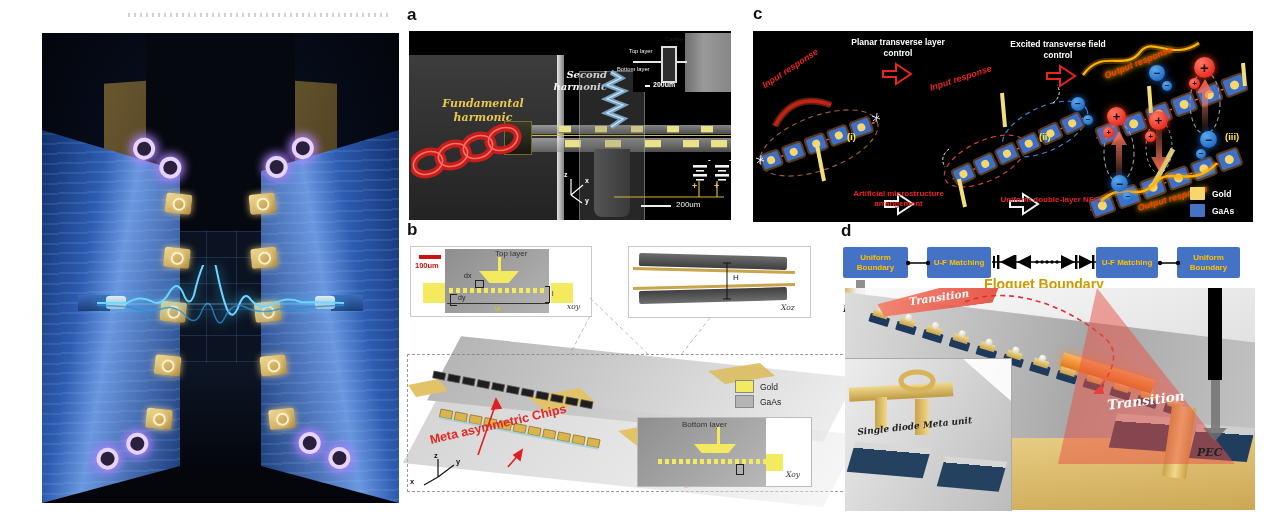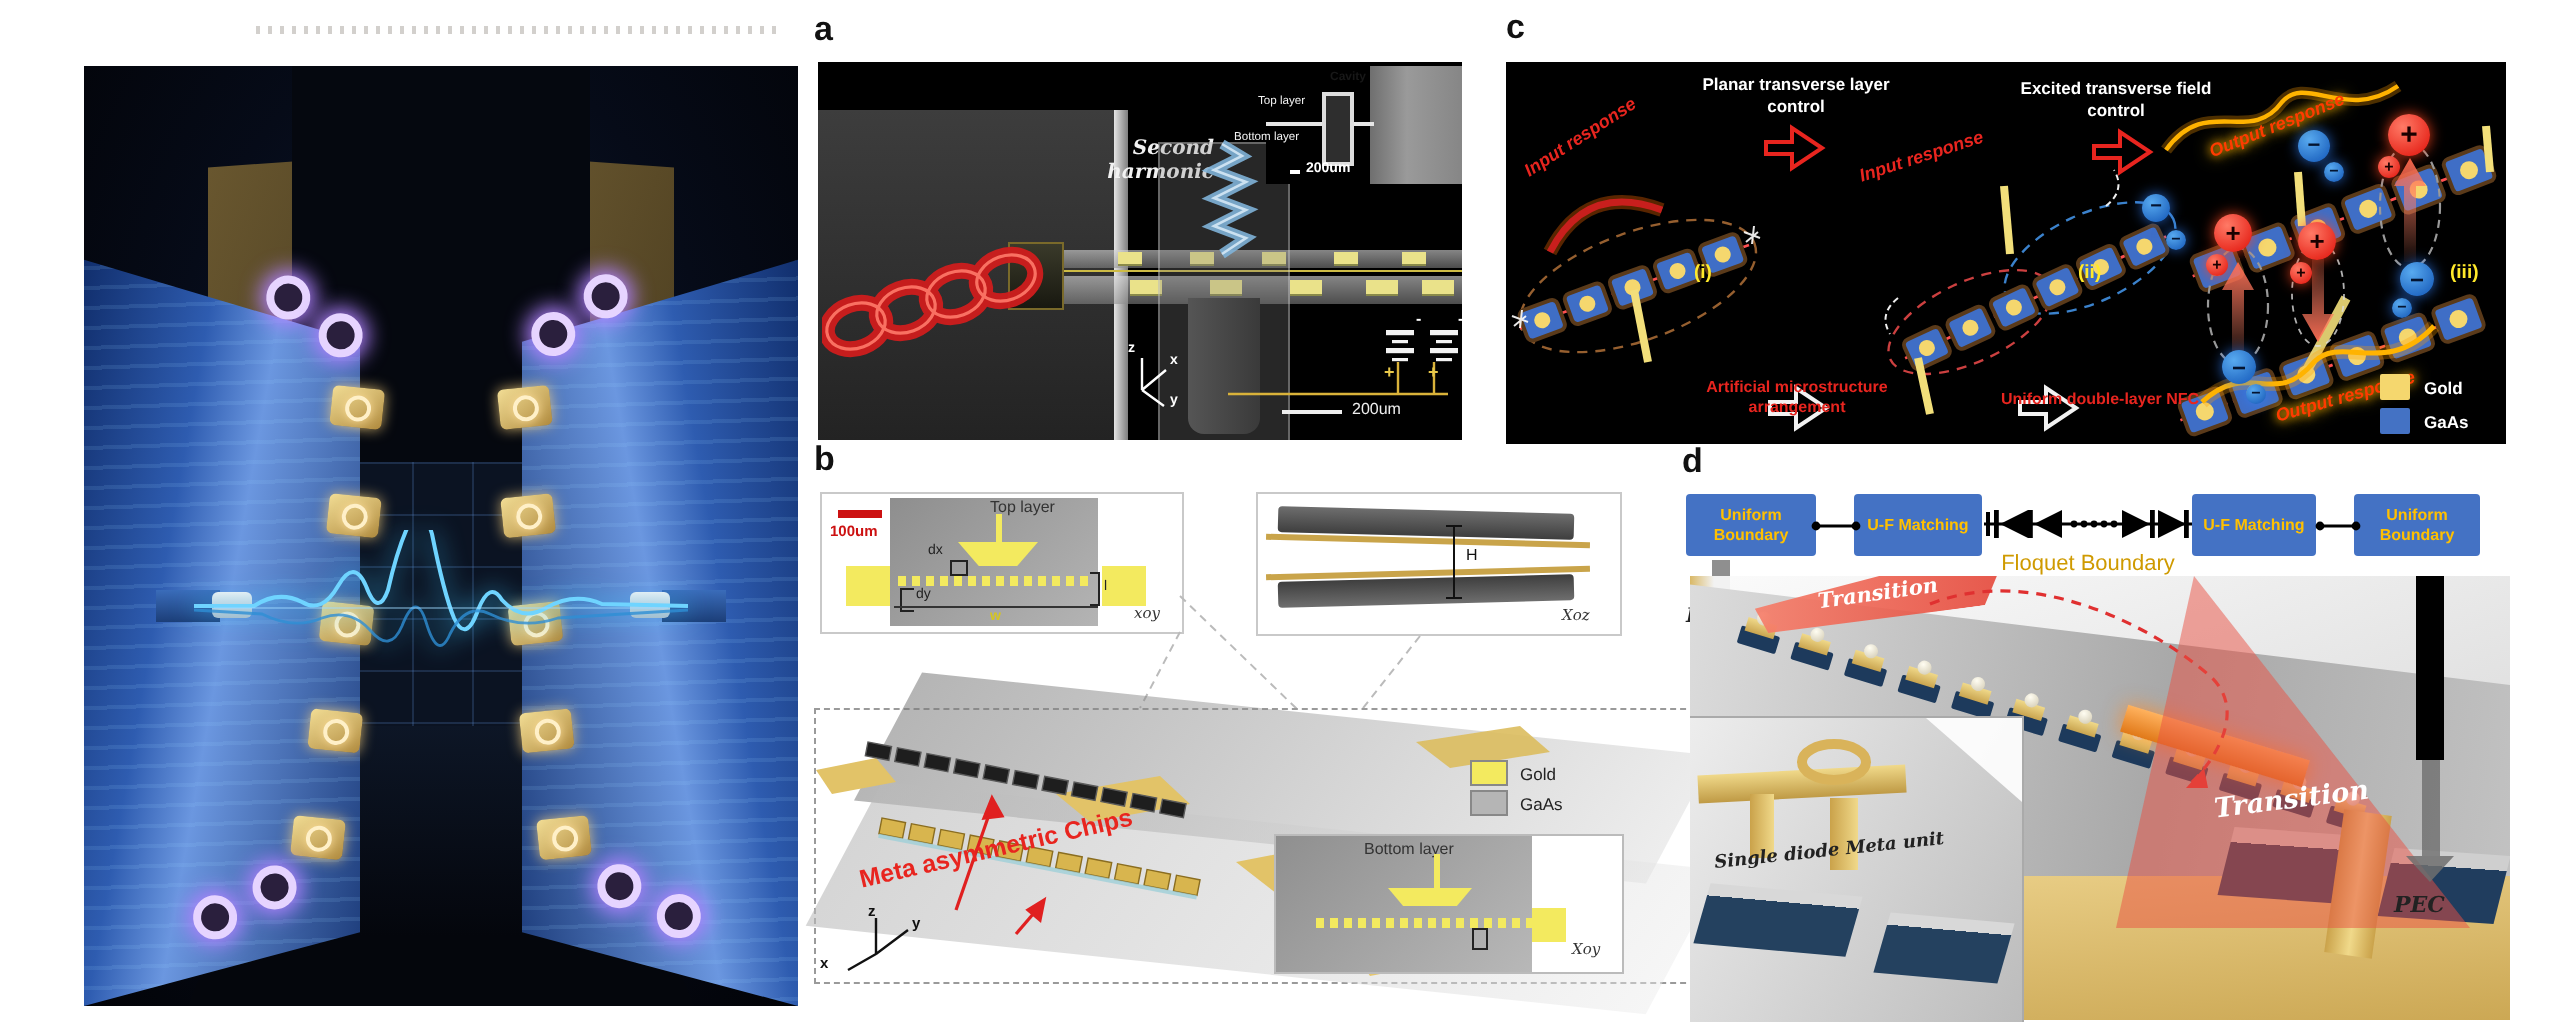--- a/index.html
+++ b/index.html
@@ -68,21 +68,21 @@
   .chg.p{background:radial-gradient(circle at 35% 30%,#ff7a66,#e01008);color:#1a0000;
        box-shadow:0 0 7px rgba(255,70,30,.85);}
   .chg.m{background:radial-gradient(circle at 35% 30%,#58aaf0,#1255b5);color:#041430;
        box-shadow:0 0 7px rgba(50,130,255,.75);}
   .cleg{display:flex;align-items:center;gap:7px;color:#fff;font-weight:bold;font-size:8.5px;}
   .csw{width:15px;height:13px;display:inline-block;border-radius:1px;}
   
   .flowbox{position:absolute;background:#4472c4;color:#ffc000;font-weight:bold;font-size:8px;
      display:flex;align-items:center;justify-content:center;text-align:center;line-height:1.2;
      border-radius:2px;}
-  .floq{color:#cf9a00;font-weight:normal;font-size:11px;}
+  .floq{color:#cf9a00;font-weight:bold;font-size:14px;}
   .ital{font-style:italic;font-family:"DejaVu Serif",serif;font-weight:bold;}
   #d-scene{left:845px;top:288px;width:410px;height:222px;overflow:hidden;
      background:linear-gradient(160deg,#fbfbfb 0%,#e6e6e6 45%,#cdcdcd 100%);}
   .munit{position:absolute;width:26px;height:16px;}
   .munit .base{position:absolute;left:0;top:7px;width:20px;height:9px;background:#1d3a5c;border-radius:1px;}
   .munit .gtop{position:absolute;left:2px;top:2px;width:15px;height:7px;background:linear-gradient(#f0d98a,#c9a44f);}
   .munit .dot{position:absolute;left:6px;top:-3px;width:7px;height:7px;border-radius:50%;
       background:radial-gradient(circle at 35% 30%,#fffdf2,#cfc7ae);}
 </style>
 </head>
@@ -141,20 +141,21 @@
       <path d="M0,38 L30,38 q12,-8 24,-2 q10,6 18,-8 q8,-14 14,0 q6,16 11,2 q5,-22 11,-34 q6,-11 11,6 q6,30 11,42 q6,13 12,-4 q6,-15 12,-5 q10,11 22,4 q14,-8 28,-2 l43,1" fill="none" stroke="#6fd4ff" stroke-width="2"></path>
       <path d="M0,40 L34,42 q16,8 30,2 q14,-5 24,6 q10,12 16,-2 q7,-18 12,-2 q6,20 12,6 q8,-16 20,-10 q16,8 34,2 l65,-4" fill="none" stroke="#2e8fd4" stroke-width="1.4" opacity="0.8"></path>
       <path d="M10,39 L237,39" stroke="#9fd8ff" stroke-width="0.8" opacity="0.6"></path>
     </svg>
   </div>
 
   <div class="plabel" style="left:407px;top:6px;">a</div>
   <div id="a-box" class="abs">
     <div class="abs a-wall"></div>
     <div class="abs a-vbar"></div>
+    <div class="abs fund" style="left:18px;top:66px;width:112px;">Fundamental harmonic</div>
     <div class="abs sech" style="left:136px;top:38px;width:62px;">Second harmonic</div>
 
     <div class="abs wg" style="left:98px;top:94px;width:224px;height:9px;"></div>
     <div class="abs wg" style="left:98px;top:107px;width:224px;height:14px;"></div>
     <div class="abs" style="left:100px;top:104px;width:222px;height:1px;background:#cdbb45;"></div>
     <div class="pad" style="left:150px;top:95px;width:12px;height:6px;"></div>
     <div class="pad" style="left:186px;top:95px;width:12px;height:6px;"></div>
     <div class="pad" style="left:222px;top:95px;width:12px;height:6px;"></div>
     <div class="pad" style="left:258px;top:95px;width:12px;height:6px;"></div>
     <div class="pad" style="left:292px;top:95px;width:12px;height:6px;"></div>

